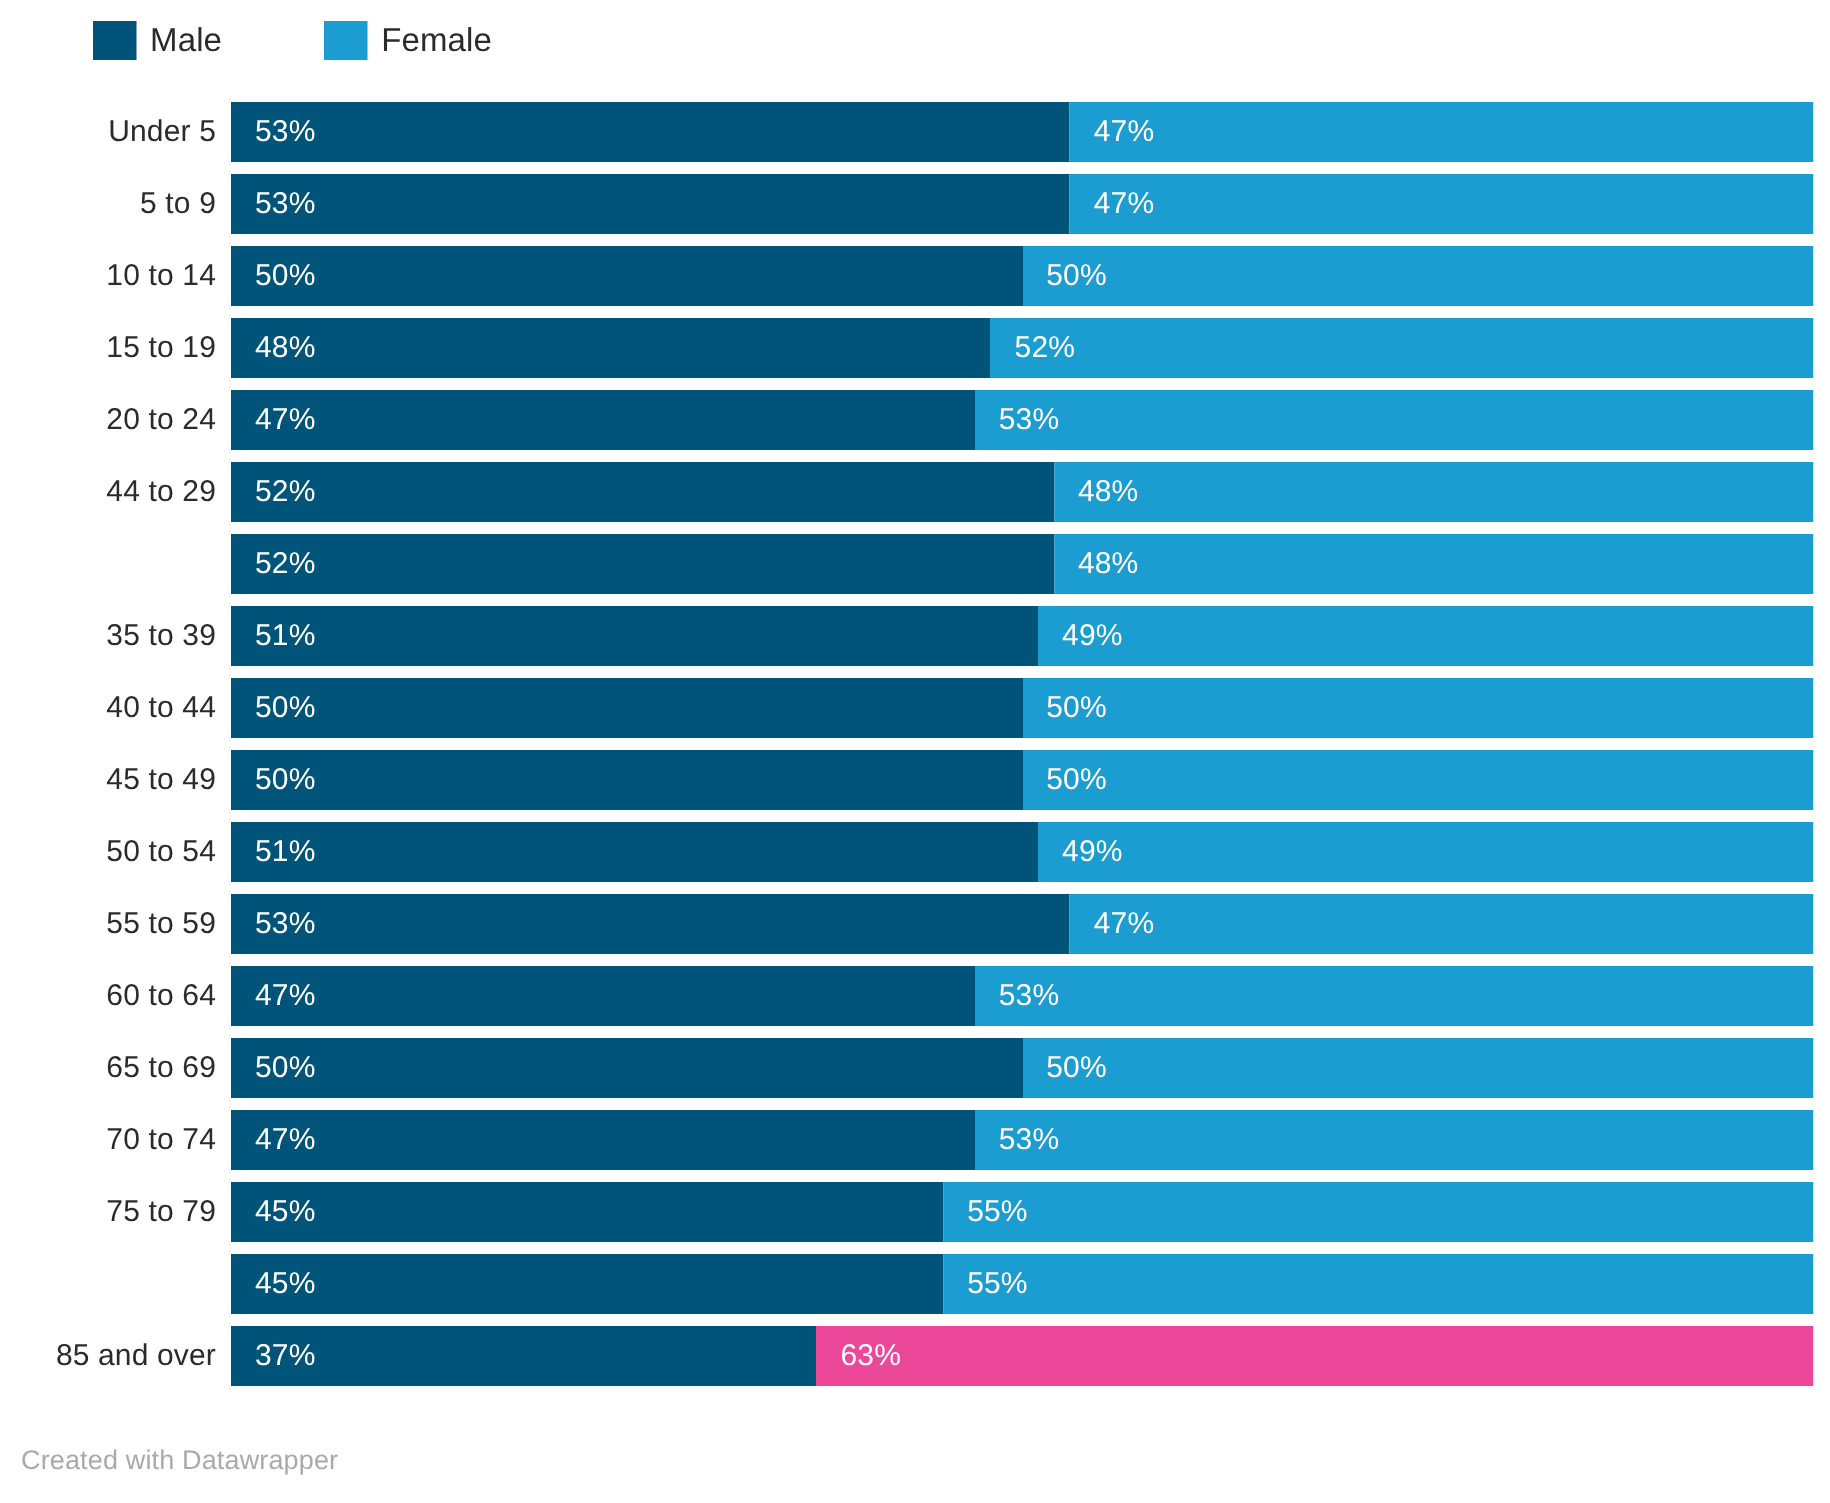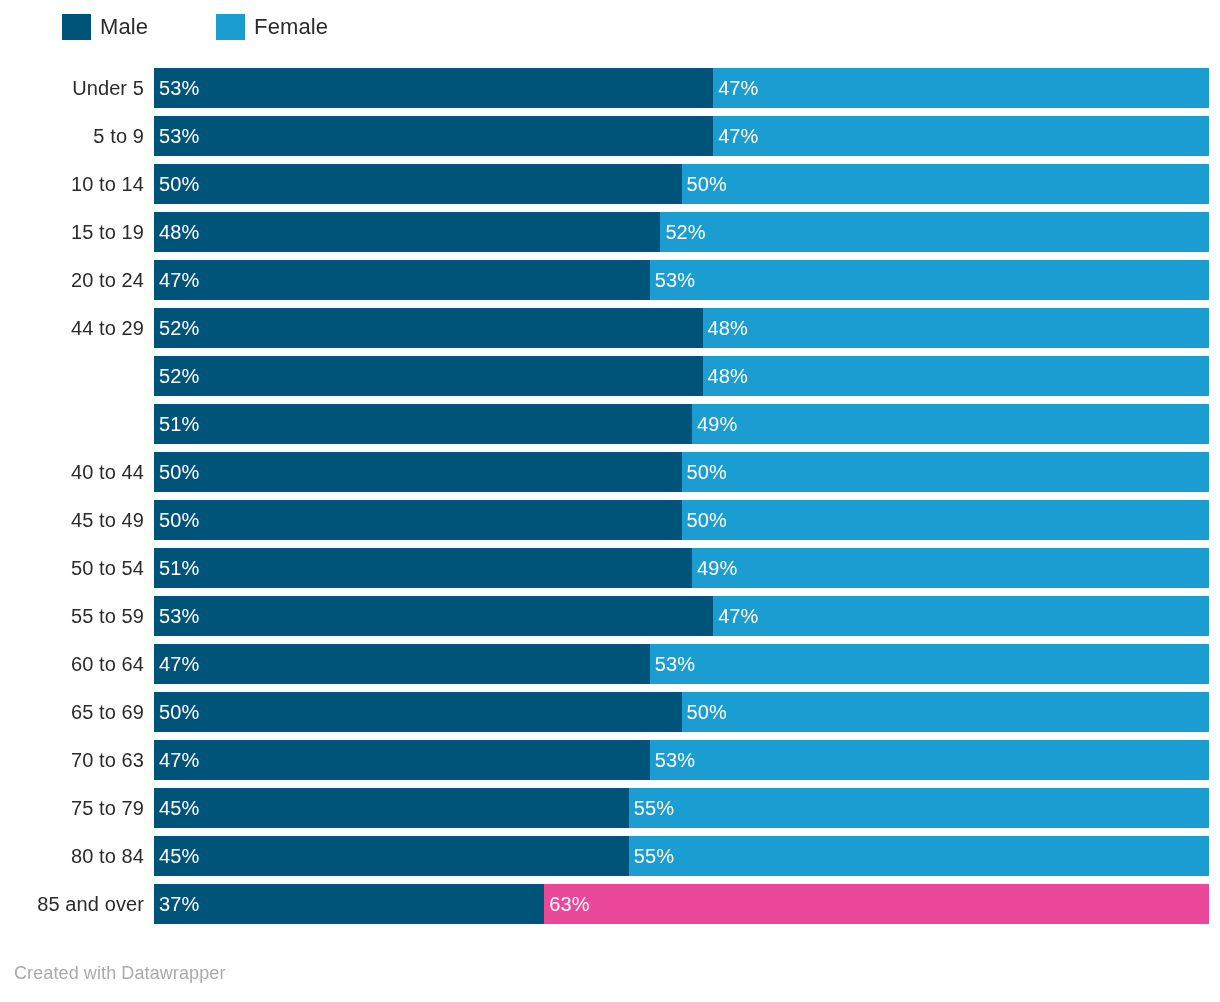--- a/index.html
+++ b/index.html
@@ -71,21 +71,21 @@
     display:flex;
     align-items:center;
     overflow:hidden;
   }
   .seg-male   { background:#005379; }
   .seg-female { background:#1b9dd1; }
   .seg-value {
     color:#ffffff;
     font-size:20px;
     line-height:40px;
-    padding-left:5px;
+    padding-left:16px;
     white-space:nowrap;
     letter-spacing:0.1px;
   }
 
   
   .footer {
     position:absolute;
     left:14px;
     top:963px;
     font-size:18px;
@@ -180,20 +180,21 @@
         <div class="bar">
           <div class="seg seg-male" style="width: 52%; background: rgb(0, 83, 121);">
             <span class="seg-value">52%</span>
           </div>
           <div class="seg seg-female" style="width: 48%; background: rgb(27, 157, 209);">
             <span class="seg-value">48%</span>
           </div>
         </div>
       </div>
       <div class="row">
+        <div class="row-label">35 to 39</div>
         <div class="bar">
           <div class="seg seg-male" style="width: 51%; background: rgb(0, 83, 121);">
             <span class="seg-value">51%</span>
           </div>
           <div class="seg seg-female" style="width: 49%; background: rgb(27, 157, 209);">
             <span class="seg-value">49%</span>
           </div>
         </div>
       </div>
       <div class="row">
@@ -256,21 +257,21 @@
         <div class="bar">
           <div class="seg seg-male" style="width: 50%; background: rgb(0, 83, 121);">
             <span class="seg-value">50%</span>
           </div>
           <div class="seg seg-female" style="width: 50%; background: rgb(27, 157, 209);">
             <span class="seg-value">50%</span>
           </div>
         </div>
       </div>
       <div class="row">
-        <div class="row-label">70 to 63</div>
+        <div class="row-label">70 to 74</div>
         <div class="bar">
           <div class="seg seg-male" style="width: 47%; background: rgb(0, 83, 121);">
             <span class="seg-value">47%</span>
           </div>
           <div class="seg seg-female" style="width: 53%; background: rgb(27, 157, 209);">
             <span class="seg-value">53%</span>
           </div>
         </div>
       </div>
       <div class="row">
@@ -278,21 +279,20 @@
         <div class="bar">
           <div class="seg seg-male" style="width: 45%; background: rgb(0, 83, 121);">
             <span class="seg-value">45%</span>
           </div>
           <div class="seg seg-female" style="width: 55%; background: rgb(27, 157, 209);">
             <span class="seg-value">55%</span>
           </div>
         </div>
       </div>
       <div class="row">
-        <div class="row-label">80 to 84</div>
         <div class="bar">
           <div class="seg seg-male" style="width: 45%; background: rgb(0, 83, 121);">
             <span class="seg-value">45%</span>
           </div>
           <div class="seg seg-female" style="width: 55%; background: rgb(27, 157, 209);">
             <span class="seg-value">55%</span>
           </div>
         </div>
       </div>
       <div class="row">

